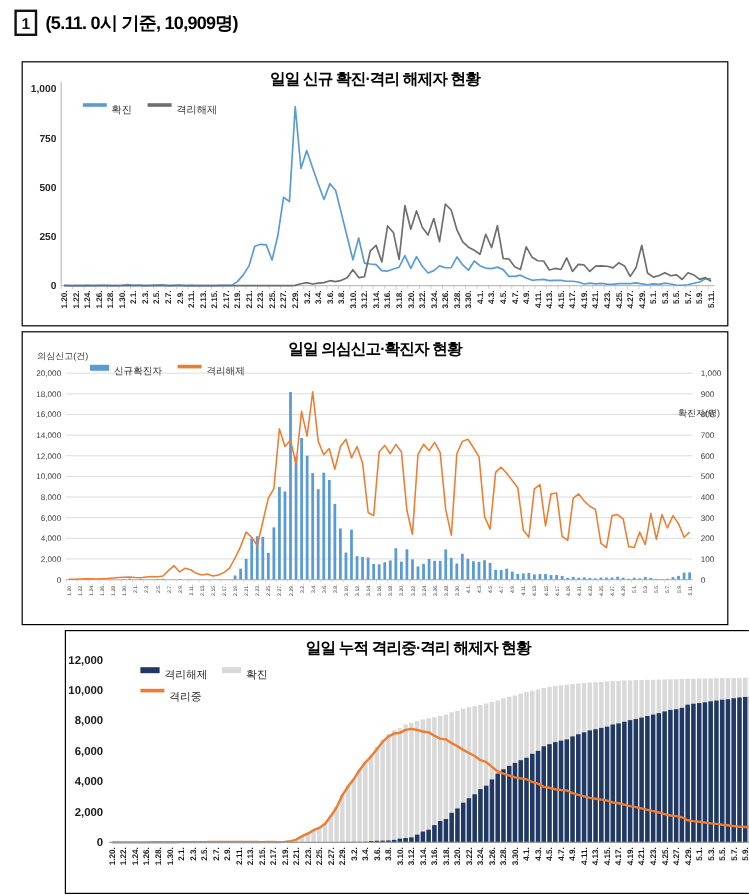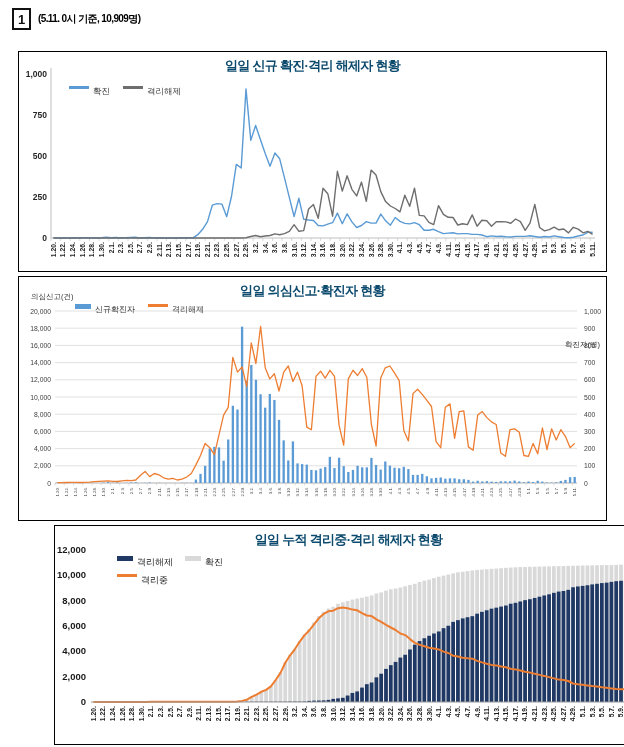--- a/index.html
+++ b/index.html
@@ -3,27 +3,27 @@
 <meta charset="utf-8">
 <style>
   html,body{margin:0;padding:0;background:#fff;}
   body{width:624px;height:747px;overflow:hidden;font-family:"Liberation Sans","DejaVu Sans",sans-serif;}
   .page{position:relative;width:624px;height:747px;background:#fff;}
   .header{position:absolute;left:12px;top:8px;display:flex;align-items:center;gap:7px;white-space:nowrap;}
   .numbox{display:inline-flex;align-items:center;justify-content:center;width:15px;height:18px;
           border:2px solid #111;font-size:13px;font-weight:bold;color:#111;}
   .h-title{font-size:16px;font-weight:bold;color:#000;letter-spacing:-0.8px;
            text-decoration:underline dotted #b22;text-underline-offset:3px;}
-  .h-note{font-size:10px;font-weight:bold;color:#000;letter-spacing:-0.6px;text-align:center;}
+  .h-note{font-size:15px;font-weight:bold;color:#000;letter-spacing:-0.6px;text-align:center;}
   .panel{position:absolute;left:18px;width:589px;border:1px solid #000;background:#fff;box-sizing:border-box;}
   #panel1{top:51px;height:221px;}
   #panel2{top:276px;height:245px;}
   #panel3{top:525px;height:220px;margin-left:36px;}
   .c-title{position:absolute;top:5px;left:0;width:100%;text-align:center;
-           font-size:13px;font-weight:bold;color:#0c4a6e;letter-spacing:-0.7px;z-index:2;}
+           font-size:13px;font-weight:bold;color:#000000;letter-spacing:-0.7px;z-index:2;}
   svg.chart{position:absolute;left:0;top:0;}
   .legend{position:absolute;z-index:3;display:flex;align-items:center;gap:13px;color:#333;}
   .legend .li{display:flex;align-items:flex-start;gap:4px;white-space:nowrap;}
   .sw-line{display:inline-block;width:20px;height:2.5px;}
   .sw-bar{display:inline-block;width:16px;height:5px;}
   #leg1{left:50px;top:34px;font-size:8.5px;}
   #leg2{left:56px;top:27px;font-size:8px;}
   #leg3{left:62px;top:30px;flex-direction:column;align-items:flex-start;gap:5px;font-size:9px;color:#222;}
   #leg3 .row{display:flex;gap:12px;}
   .ax-caption{position:absolute;font-size:7.5px;color:#333;z-index:2;}

